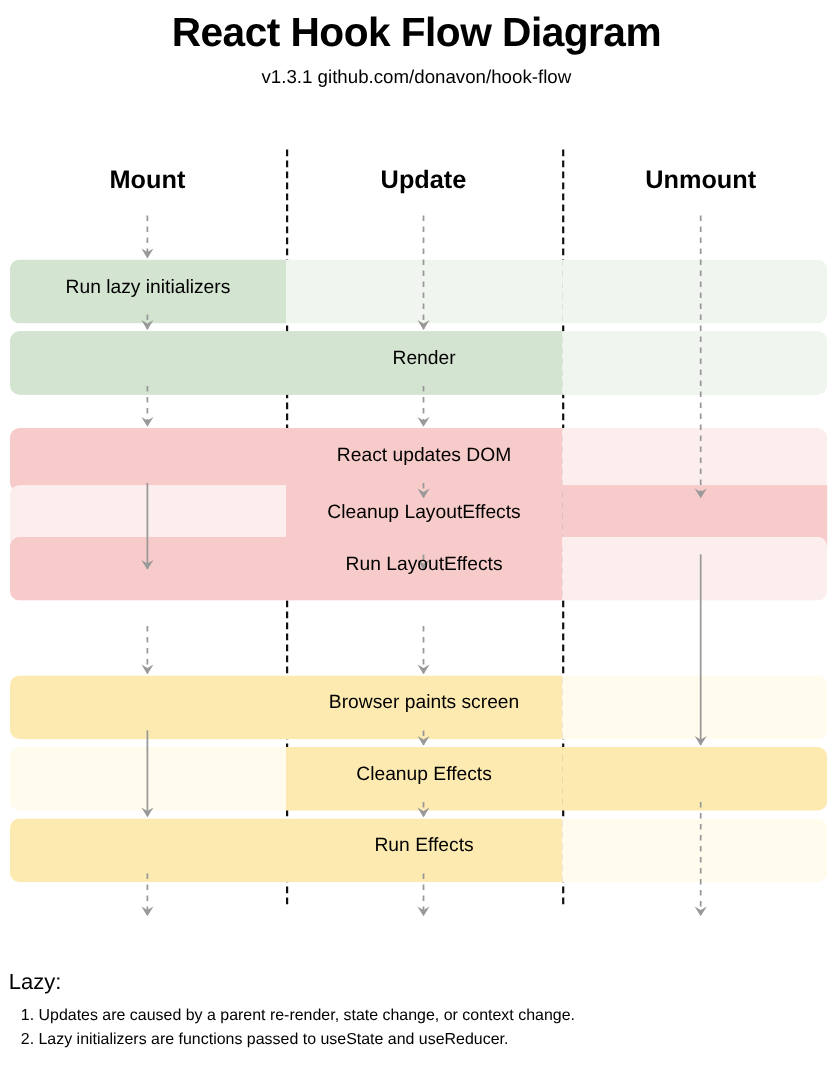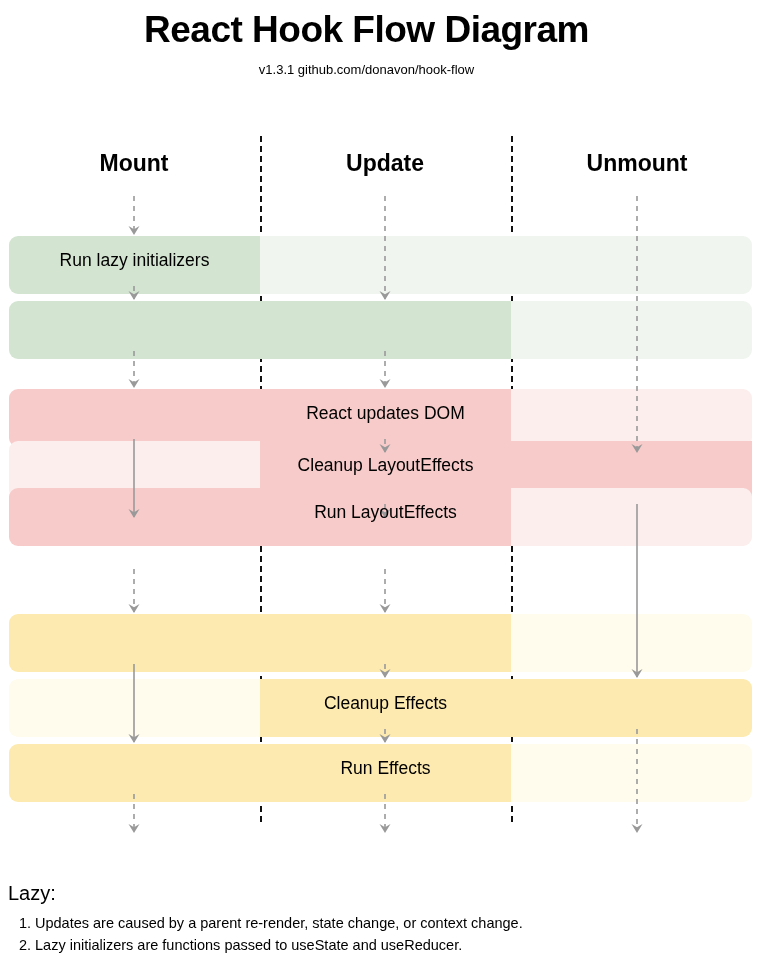--- a/index.html
+++ b/index.html
@@ -10,32 +10,32 @@
   body {
     width: 761px;
     height: 969px;
     position: relative;
     overflow: hidden;
     font-family: "Liberation Sans", sans-serif;
     color: #000000;
   }
 
   
-  #header { position: absolute; left: 0; top: 0; width: 733px; }
+  #header { position: absolute; left: 12px; top: 0; width: 733px; }
   #title {
     text-align: center;
     font-size: 37px;
     font-weight: bold;
     letter-spacing: -0.5px;
     margin-top: 8px;
     line-height: 44px;
   }
   #subtitle {
     text-align: center;
-    font-size: 13px;
+    font-size: 17px;
     font-weight: normal;
     margin-top: 10px;
     line-height: 16px;
   }
 
   
   .col-head {
     position: absolute;
     top: 146px;
     font-size: 23px;
@@ -140,20 +140,21 @@
       <div class="row" style="top: 236px;">
         <div class="seg seg-mount" style="background: rgb(211, 228, 209);"></div>
         <div class="seg seg-update" style="background: rgb(240, 245, 239);"></div>
         <div class="seg seg-unmount" style="background: rgb(240, 245, 239);"></div>
         <div class="label label-mount">Run lazy initializers</div>
       </div>
       <div class="row" style="top: 301px;">
         <div class="seg seg-mount" style="background: rgb(211, 228, 209);"></div>
         <div class="seg seg-update" style="background: rgb(211, 228, 209);"></div>
         <div class="seg seg-unmount" style="background: rgb(240, 245, 239);"></div>
+        <div class="label label-update">Render</div>
       </div>
       <div class="row" style="top: 389px;">
         <div class="seg seg-mount" style="background: rgb(247, 203, 202);"></div>
         <div class="seg seg-update" style="background: rgb(247, 203, 202);"></div>
         <div class="seg seg-unmount" style="background: rgb(253, 238, 238);"></div>
         <div class="label label-update">React updates DOM</div>
       </div>
       <div class="row" style="top: 441px; padding-left: 20px;">
         <div class="seg seg-mount" style="background: rgb(253, 238, 238);"></div>
         <div class="seg seg-update" style="background: rgb(247, 203, 202);"></div>
@@ -163,20 +164,21 @@
       <div class="row" style="top: 488px;">
         <div class="seg seg-mount" style="background: rgb(247, 203, 202);"></div>
         <div class="seg seg-update" style="background: rgb(247, 203, 202);"></div>
         <div class="seg seg-unmount" style="background: rgb(253, 238, 238);"></div>
         <div class="label label-update">Run LayoutEffects</div>
       </div>
       <div class="row" style="top: 614px;">
         <div class="seg seg-mount" style="background: rgb(253, 234, 176);"></div>
         <div class="seg seg-update" style="background: rgb(253, 234, 176);"></div>
         <div class="seg seg-unmount" style="background: rgb(255, 251, 237);"></div>
+        <div class="label label-update">Browser paints screen</div>
       </div>
       <div class="row" style="top: 679px;">
         <div class="seg seg-mount" style="background: rgb(255, 251, 237);"></div>
         <div class="seg seg-update" style="background: rgb(253, 234, 176);"></div>
         <div class="seg seg-unmount" style="background: rgb(253, 234, 176);"></div>
         <div class="label label-update">Cleanup Effects</div>
       </div>
       <div class="row" style="top: 744px;">
         <div class="seg seg-mount" style="background: rgb(253, 234, 176);"></div>
         <div class="seg seg-update" style="background: rgb(253, 234, 176);"></div>

